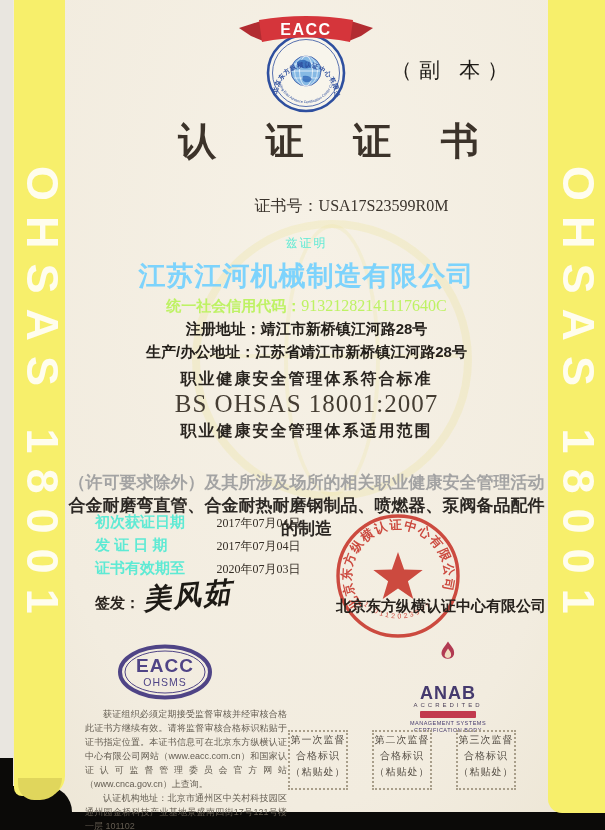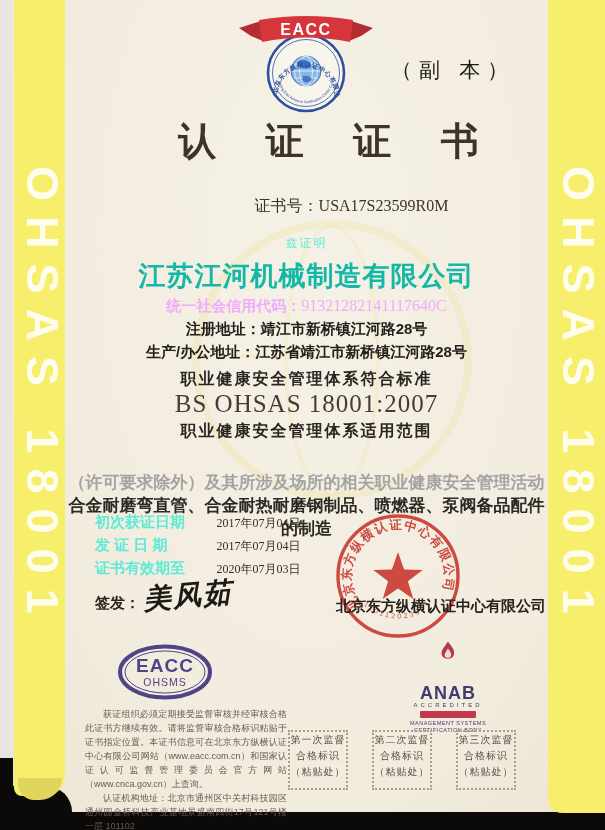--- a/index.html
+++ b/index.html
@@ -34,22 +34,22 @@
   .wm-mer{position:absolute;left:92px;top:4px;width:88px;height:264px;border:4px solid rgba(231,219,114,.28);border-radius:50%;}
   .wm-eq{position:absolute;left:6px;top:134px;width:260px;height:0;border-top:4px solid rgba(231,219,114,.28);}
   
   .content{position:absolute;left:65px;top:0;width:483px;height:812px;z-index:3;}
   .abs{position:absolute;}
   .ctr{left:0;width:100%;text-align:center;}
   .copy-label{left:326px;top:56px;font-family:"Liberation Serif",serif;font-size:21px;letter-spacing:7px;color:#1f1c18;white-space:nowrap;}
   .title{top:116px;font-family:"Liberation Serif",serif;font-weight:bold;font-size:38px;letter-spacing:20px;padding-left:32px;color:#3c332a;}
   .certno{left:90px;right:0;top:196px;text-align:center;font-family:"Liberation Serif",serif;font-size:16px;color:#3a332c;}
   .declare{top:235px;font-family:"Liberation Serif",serif;font-size:12px;color:#5eead4;letter-spacing:2px;}
-  .company{top:258px;font-size:27px;font-weight:bold;color:#14b8a6;letter-spacing:1px;}
-  .credit{top:297px;font-size:15px;font-weight:bold;color:#f0abfc;}
+  .company{top:258px;font-size:27px;font-weight:bold;color:#7dd3fc;letter-spacing:1px;}
+  .credit{top:297px;font-size:15px;font-weight:bold;color:#bef264;}
   .credit .num{font-family:"Liberation Serif",serif;font-weight:normal;font-size:16px;}
   .addr1{top:320px;font-size:15px;font-weight:bold;color:#24201b;}
   .addr2{top:343px;font-size:15px;font-weight:bold;color:#24201b;}
   .cap1{top:369px;font-size:16px;font-weight:bold;letter-spacing:2px;color:#2a2520;}
   .standard{top:390px;font-family:"Liberation Serif",serif;font-size:25px;letter-spacing:1px;color:#453d33;}
   .cap2{top:421px;font-size:16px;font-weight:bold;letter-spacing:2px;color:#2a2520;}
   .scope1{top:446px;font-size:17px;font-weight:bold;color:#2c2824;margin-top:48px;}
   .scope2{top:471px;font-size:17px;font-weight:bold;color:#a3a3a3;text-align:center;}
   .dates{left:30px;top:513px;}
   .d-row{height:23px;white-space:nowrap;}

